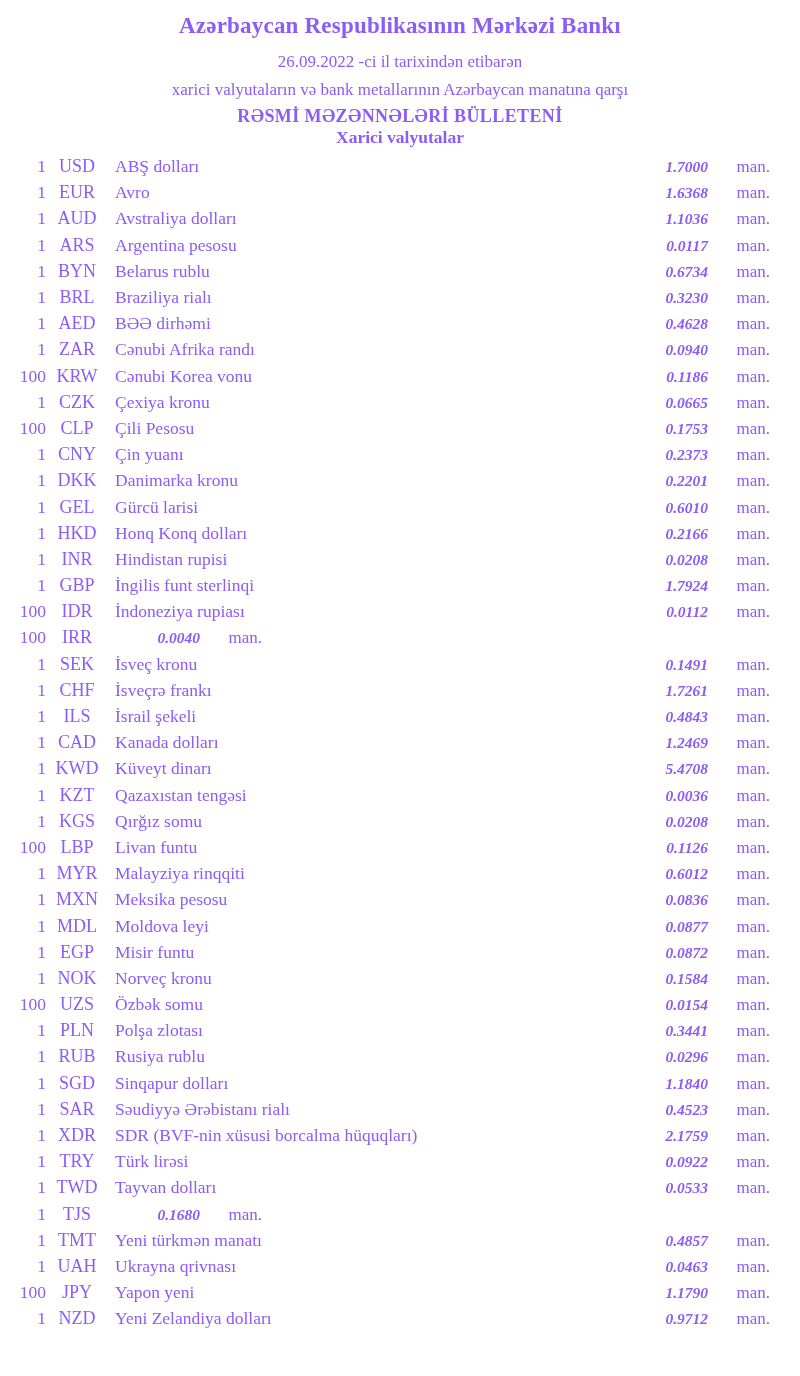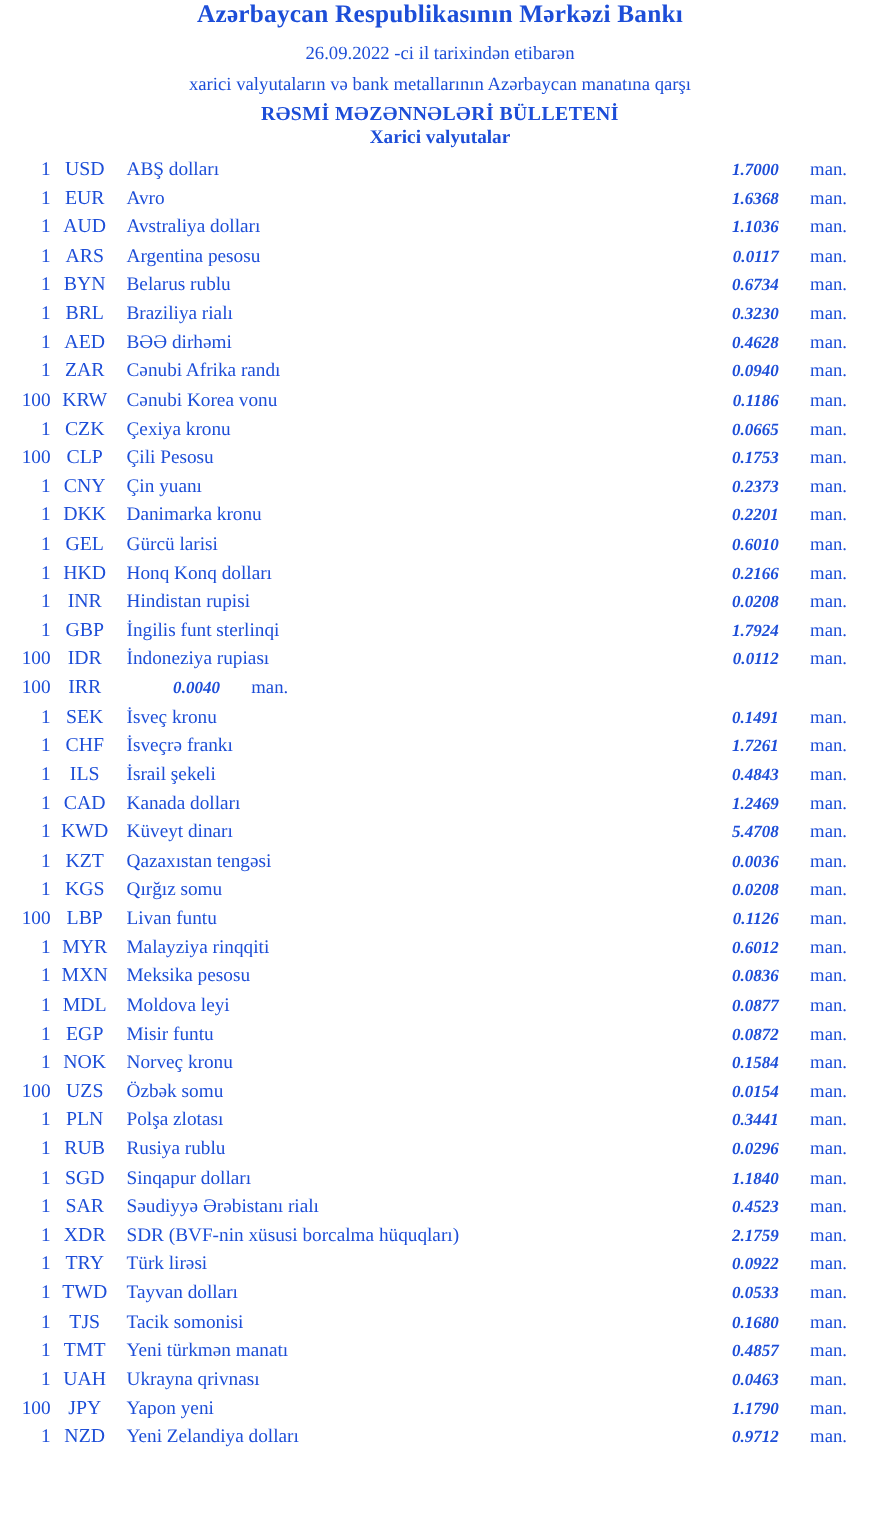--- a/index.html
+++ b/index.html
@@ -2,22 +2,23 @@
 <html><head>
 <meta charset="utf-8">
 <style>
   * { box-sizing: border-box; margin: 0; padding: 0; }
   html, body { background: #ffffff; }
   .page {
     width: 800px;
     min-height: 1376px;
     margin: 0 auto;
     background: #ffffff;
-    color: #1d4ed8;
+    color: #8b5cf6;
     font-family: "Liberation Serif", "DejaVu Serif", serif;
+    padding-top: 13px;
   }
   .doc-header { text-align: center; }
   .doc-title {
     font-size: 23px;
     font-weight: bold;
     letter-spacing: 0.2px;
     margin-bottom: 9px;
   }
   .doc-sub {
     font-size: 17px;
@@ -347,21 +348,20 @@
       <div class="row">
         <span class="cell-nominal">1</span>
         <span class="cell-code">TWD</span>
         <span class="cell-name">Tayvan dolları</span>
         <span class="cell-rate">0.0533</span>
         <span class="cell-unit">man.</span>
       </div>
       <div class="row">
         <span class="cell-nominal">1</span>
         <span class="cell-code">TJS</span>
-        <span class="cell-name">Tacik somonisi</span>
         <span class="cell-rate">0.1680</span>
         <span class="cell-unit">man.</span>
       </div>
       <div class="row">
         <span class="cell-nominal">1</span>
         <span class="cell-code">TMT</span>
         <span class="cell-name">Yeni türkmən manatı</span>
         <span class="cell-rate">0.4857</span>
         <span class="cell-unit">man.</span>
       </div>

